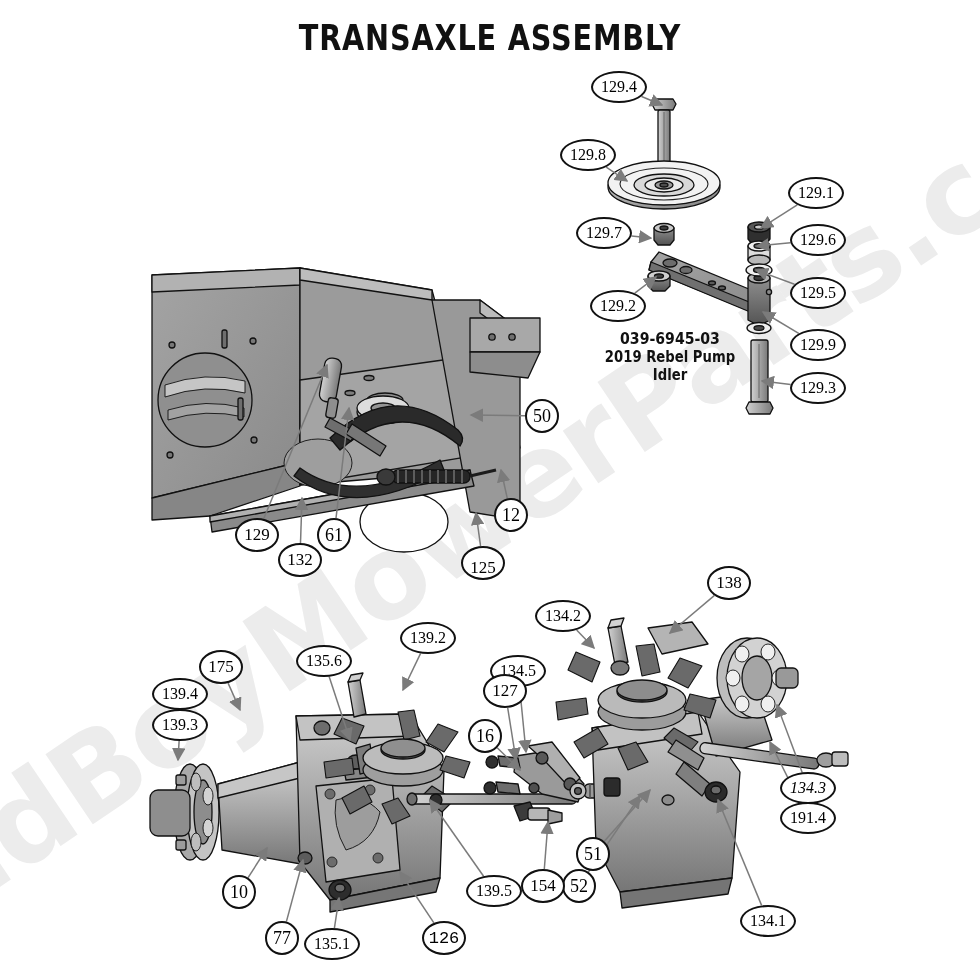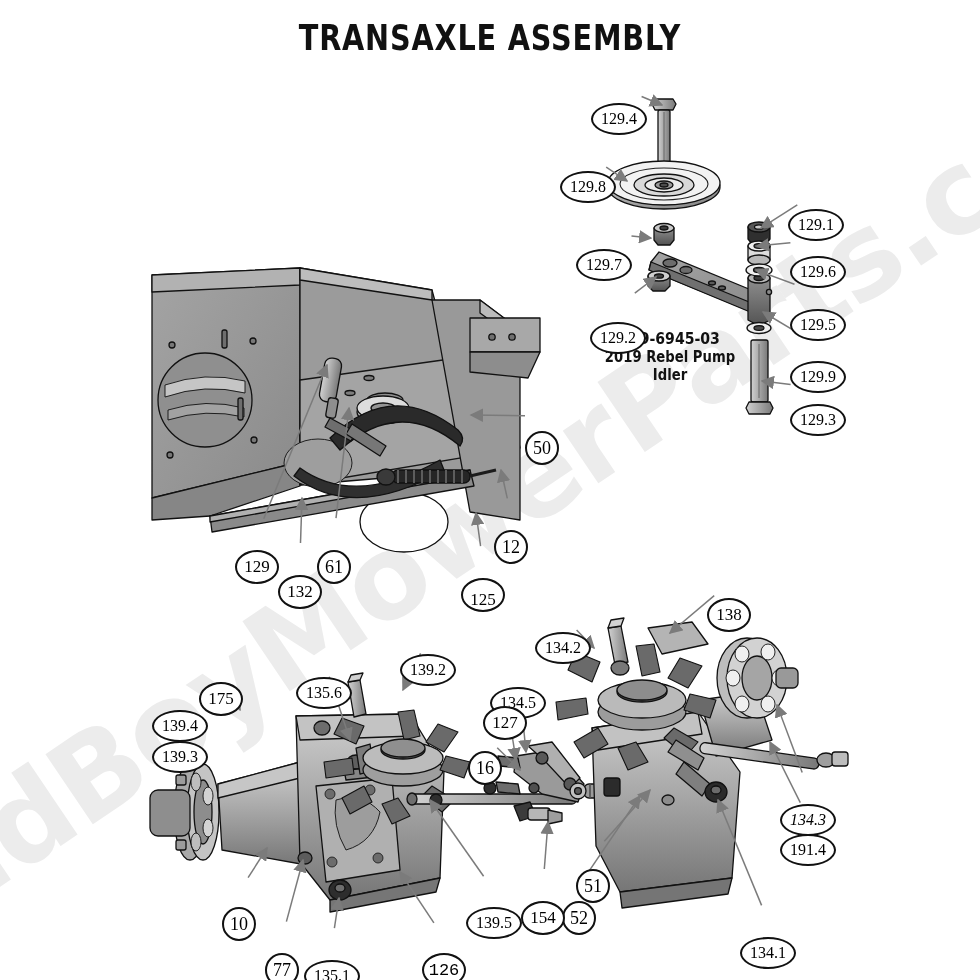--- a/index.html
+++ b/index.html
@@ -24,21 +24,21 @@
 
   .pnlabel{position:absolute;left:595px;top:330px;width:150px;text-align:center;z-index:8;
     font-family:"DejaVu Sans",sans-serif;font-weight:700;color:#111;line-height:1.18;
     transform:scaleX(.88);transform-origin:center;}
   .pnlabel .l1{font-size:16px;display:block;}
   .pnlabel .l2{font-size:15px;display:block;}
 
   
   .callout{position:absolute;background:#fff;border:2px solid #111;z-index:20;
     display:flex;align-items:center;justify-content:center;color:#000;
-    font-family:"Liberation Serif",serif;box-sizing:border-box;margin-top:32px;}
+    font-family:"Liberation Serif",serif;box-sizing:border-box;}
   .callout.c-s{width:34px;height:34px;border-radius:50%;font-size:18px;}
   .callout.c-m{width:44px;height:34px;border-radius:22px/17px;font-size:17px;}
   .callout.c-l{width:56px;height:32px;border-radius:28px/16px;font-size:16px;}
 
   
   svg.lines{position:absolute;inset:0;width:980px;height:980px;z-index:15;pointer-events:none;}
   svg.art{position:absolute;inset:0;width:980px;height:980px;z-index:5;}
 </style>
 </head>
 <body>

